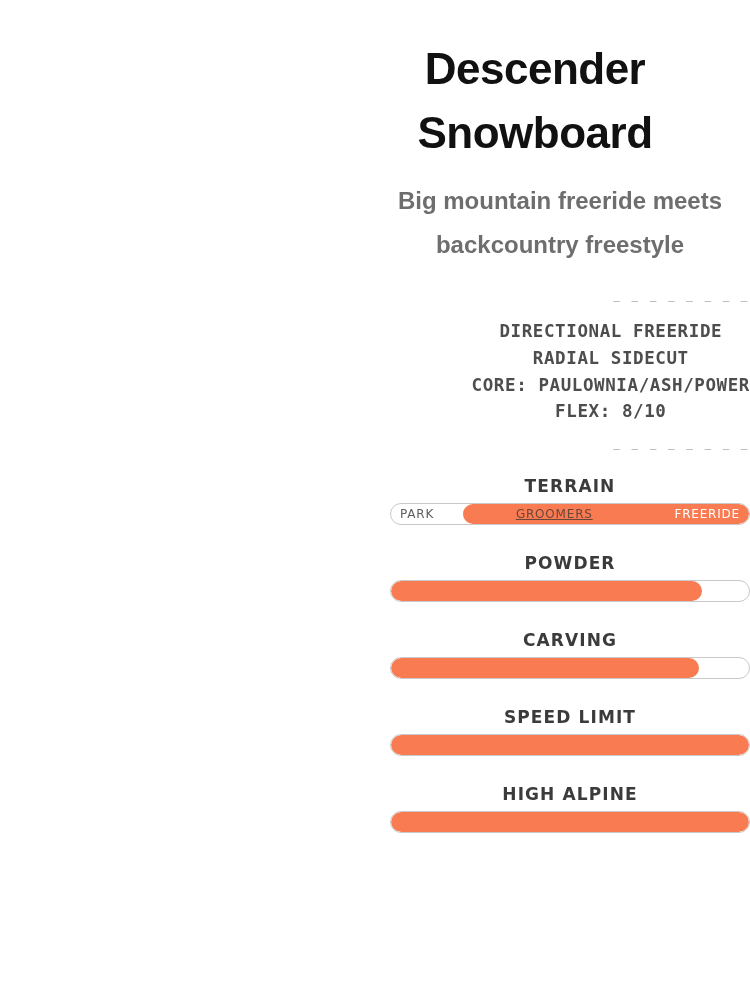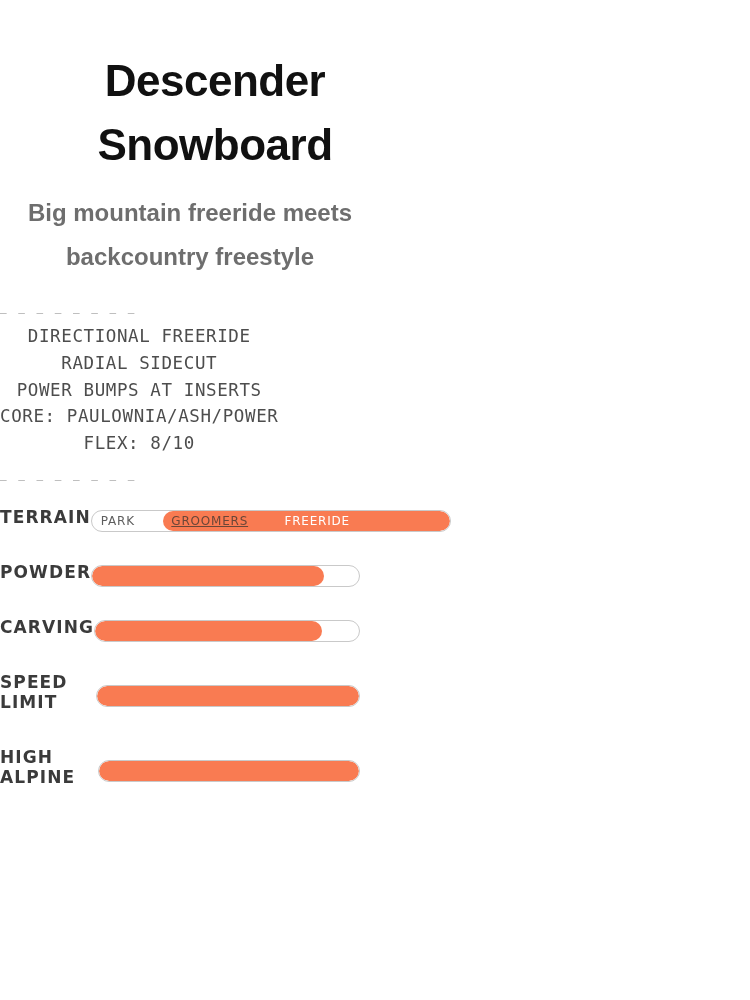--- a/index.html
+++ b/index.html
@@ -11,24 +11,24 @@
     width: 750px;
     height: 1000px;
     font-family: "Liberation Sans", sans-serif;
     color: #1a1a1a;
     overflow: hidden;
   }
   .page {
     width: 750px;
     height: 972px;
     box-sizing: border-box;
-    padding: 49px 0 0 0;
+    padding: 37px 0 0 0;
     display: flex;
     flex-direction: column;
-    align-items: flex-start;
+    align-items: flex-end;
   }
   .title {
     font-size: 44px;
     font-weight: 700;
     line-height: 1.45;
     letter-spacing: -0.5px;
     text-align: center;
     color: #111111;
     max-width: 430px;
   }
@@ -46,40 +46,41 @@
     font-family: "DejaVu Sans Mono", monospace;
     font-size: 11px;
     letter-spacing: 2.5px;
     color: #6e6e6e;
     white-space: nowrap;
   }
   .divider.bottom {
     margin-top: 12px;
   }
   .specs {
-    margin-top: 9px;
+    margin-top: 16px;
     font-family: "DejaVu Sans Mono", monospace;
     font-size: 17.5px;
     line-height: 1.52;
     letter-spacing: 0.6px;
     color: #4d4d4d;
     text-align: center;
+    font-weight: bold;
   }
   .specs div {
     white-space: nowrap;
   }
   .meters {
     margin-top: 26px;
     width: 360px;
     display: flex;
     flex-direction: column;
   }
   .meter {
     display: flex;
-    flex-direction: row;
+    flex-direction: column;
     align-items: center;
   }
   .meter + .meter {
     margin-top: 28px;
   }
   .meter-label {
     font-family: "DejaVu Sans", sans-serif;
     font-size: 17px;
     font-weight: 700;
     letter-spacing: 1.1px;
@@ -148,21 +149,20 @@
 
   <div class="title">Descender Snowboard</div>
 
   <div class="subtitle">Big mountain freeride meets backcountry freestyle</div>
 
   <div class="divider top">_ _ _ _ _ _ _ _</div>
 
   <div class="specs">
     <div>DIRECTIONAL FREERIDE</div>
     <div>RADIAL SIDECUT</div>
-    <div>POWER BUMPS AT INSERTS</div>
     <div>CORE: PAULOWNIA/ASH/POWER</div>
     <div>FLEX: 8/10</div>
   </div>
 
   <div class="divider bottom">_ _ _ _ _ _ _ _</div>
 
   <div class="meters">
 
     <div class="meter">
       <div class="meter-label">TERRAIN</div>

